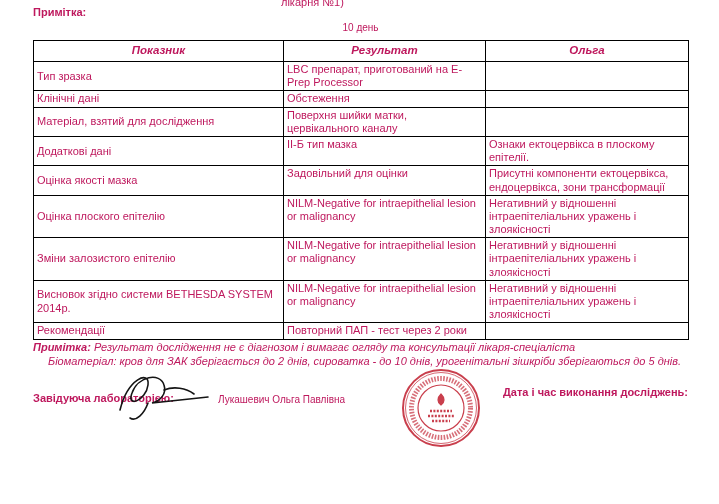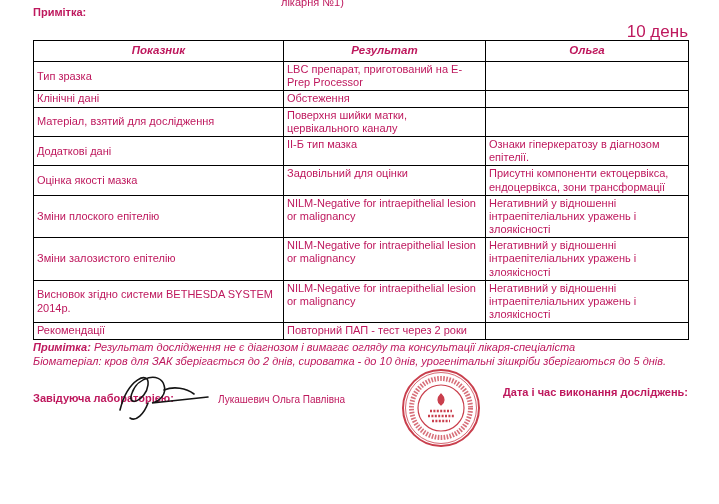--- a/index.html
+++ b/index.html
@@ -8,21 +8,21 @@
     width:719px;height:504px;
     background:#ffffff;
     overflow:hidden;
     font-family:"Liberation Sans", sans-serif;
     color:#be185d;
   }
   .b{font-weight:bold;}
   .i{font-style:italic;}
   .top-note{position:absolute;left:33px;top:6px;font-size:11px;font-weight:bold;}
   .top-partial{position:absolute;left:281px;top:-4px;font-size:11px;}
-  .day-header{position:absolute;left:33px;top:22px;width:655px;text-align:right;font-size:17px;}
+  .day-header{position:absolute;left:33px;top:22px;width:655px;text-align:center;font-size:10px;}
   table.results{
     position:absolute;left:33px;top:40px;
     border-collapse:collapse;
     width:655px;
     table-layout:fixed;
   }
   table.results th, table.results td{
     border:1px solid #000;
     font-size:11px;
     line-height:1.2;
@@ -33,21 +33,21 @@
     font-weight:bold;
     text-align:center;
     font-size:11.5px;
     height:18px;
     vertical-align:middle;
     font-style:italic;
   }
   table.results td.c1{vertical-align:middle;}
   table.results td.c2, table.results td.c3{vertical-align:top;}
   .footnote1{position:absolute;left:33px;top:341px;font-size:11px;}
-  .footnote2{position:absolute;left:33px;top:355px;font-size:11px;font-style:italic;}
+  .footnote2{position:absolute;left:48px;top:355px;font-size:11px;font-style:italic;}
   .sig-label{position:absolute;left:33px;top:392px;font-size:11px;font-weight:bold;}
   .signature-svg{position:absolute;left:110px;top:368px;}
   .sig-name{position:absolute;left:218px;top:394px;font-size:10px;}
   .stamp-svg{position:absolute;left:399px;top:366px;}
   .date-block{position:absolute;right:31px;top:386px;text-align:left;font-size:11px;font-weight:bold;line-height:13px;}
 </style>
 </head>
 <body>
 
 <div class="page">
@@ -81,29 +81,29 @@
         <td class="c3"></td>
       </tr>
       <tr>
         <td class="c1">Матеріал, взятий для дослідження</td>
         <td class="c2">Поверхня шийки матки, цервікального каналу</td>
         <td class="c3"></td>
       </tr>
       <tr>
         <td class="c1">Додаткові дані</td>
         <td class="c2">II-Б тип мазка</td>
-        <td class="c3">Ознаки гіперкератозу в діагнозом епітелії.</td>
+        <td class="c3">Ознаки ектоцервікса в плоскому епітелії.</td>
       </tr>
       <tr>
         <td class="c1">Оцінка якості мазка</td>
         <td class="c2">Задовільний для оцінки</td>
         <td class="c3">Присутні компоненти ектоцервікса, ендоцервікса, зони трансформації</td>
       </tr>
       <tr>
-        <td class="c1">Зміни плоского епітелію</td>
+        <td class="c1">Оцінка плоского епітелію</td>
         <td class="c2">NILM-Negative for intraepithelial lesion or malignancy</td>
         <td class="c3">Негативний у відношенні інтраепітеліальних уражень і злоякісності</td>
       </tr>
       <tr>
         <td class="c1">Зміни залозистого епітелію</td>
         <td class="c2">NILM-Negative for intraepithelial lesion or malignancy</td>
         <td class="c3">Негативний у відношенні інтраепітеліальних уражень і злоякісності</td>
       </tr>
       <tr>
         <td class="c1">Висновок згідно системи BETHESDA SYSTEM 2014р.</td>

